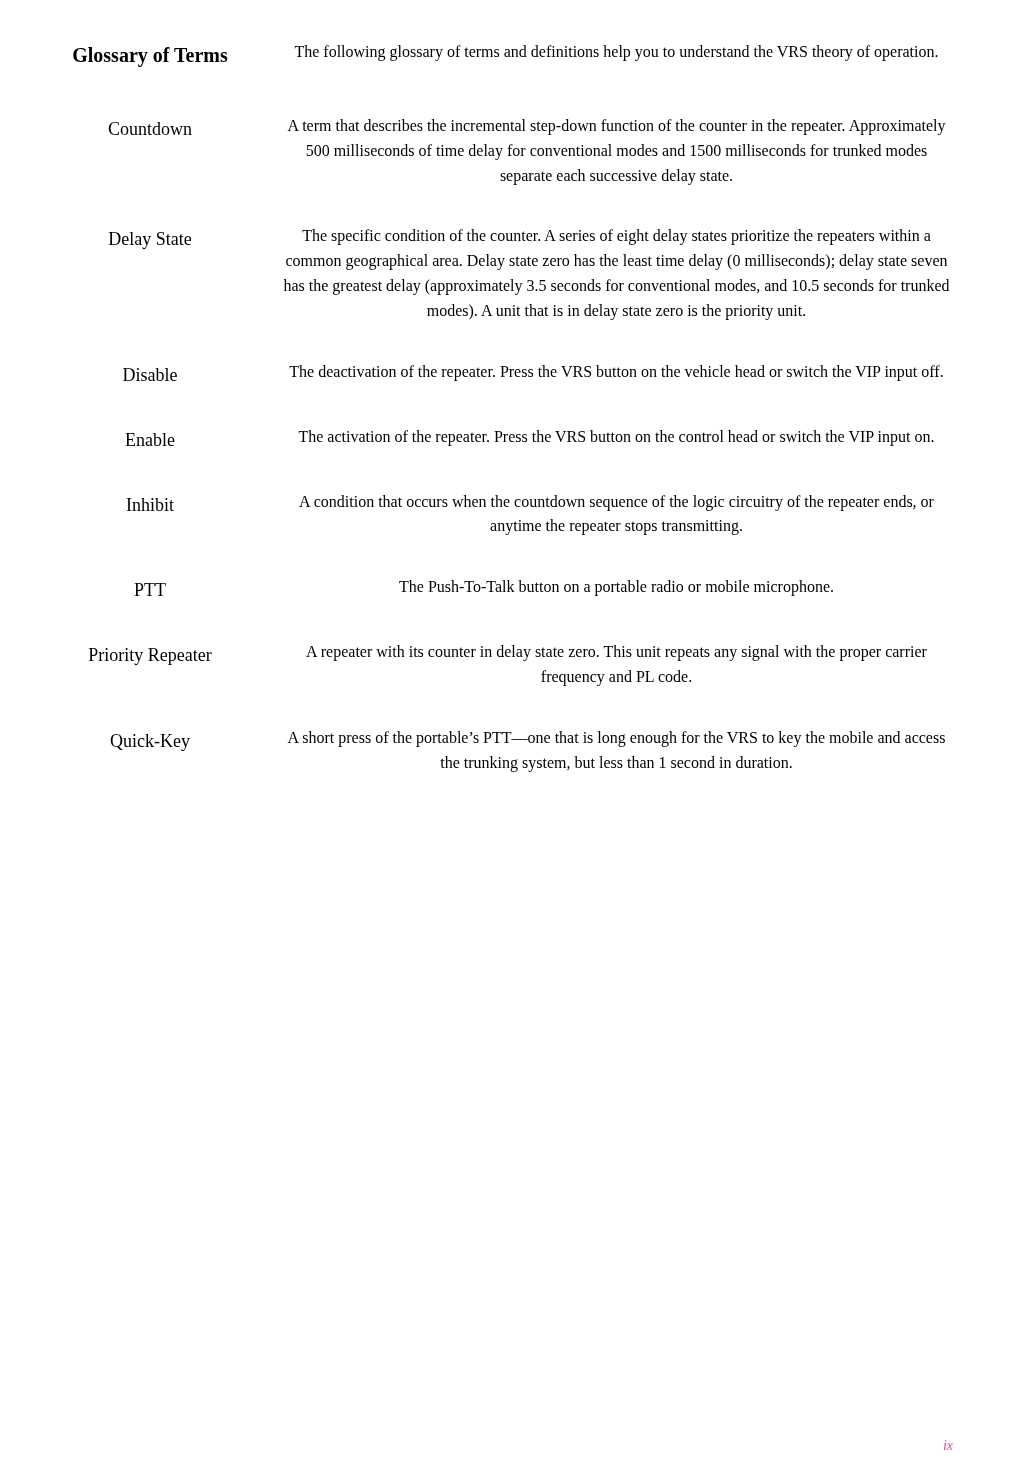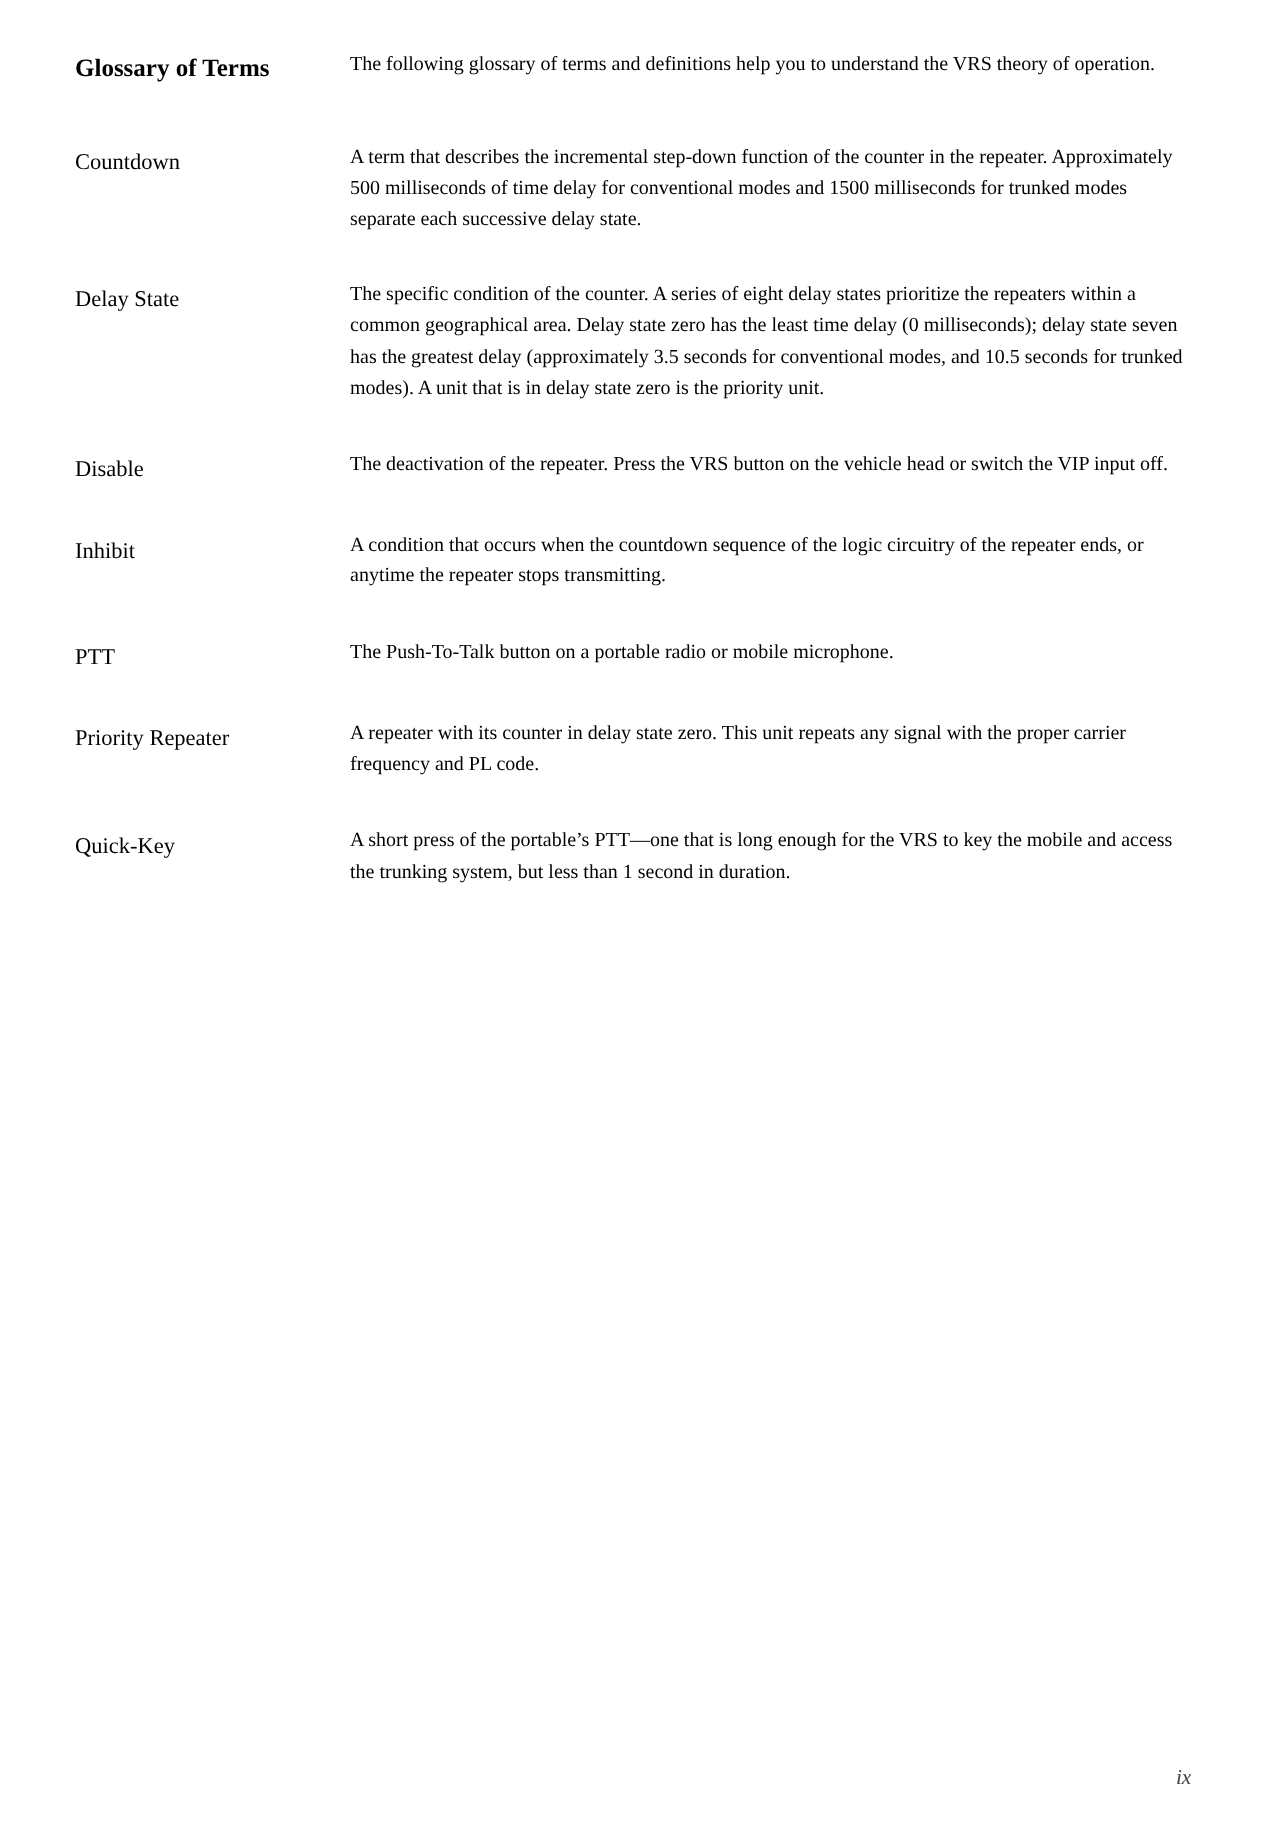--- a/index.html
+++ b/index.html
@@ -20,20 +20,21 @@
       position: relative;
     }
 
     .glossary-table {
       width: 100%;
       border-collapse: collapse;
     }
 
     .glossary-table tr {
       vertical-align: top;
+      text-align: center;
     }
 
     .term-cell {
       width: 200px;
       padding: 0 20px 36px 0;
       font-size: 18px;
       font-weight: normal;
       vertical-align: top;
       padding-top: 2px;
     }
@@ -47,24 +48,24 @@
     .def-cell {
       padding: 0 0 36px 20px;
       font-size: 16px;
       line-height: 1.55;
       vertical-align: top;
       margin-top: 28px;
     }
 
     .page-number {
       position: absolute;
-      bottom: 40px;
+      bottom: 18px;
       right: 60px;
-      font-size: 17px;
-      color: #404040;
+      font-size: 14px;
+      color: #ec4899;
       font-family: Georgia, serif;
       font-style: italic;
     }
   </style>
 </head>
 <body>
 
 <table class="glossary-table">
   <tbody>
 
@@ -83,20 +84,24 @@
       </tr>
       <tr>
         <td class="term-cell">Delay State</td>
         <td class="def-cell">The specific condition of the counter. A series of eight delay states prioritize the repeaters within a common geographical area. Delay state zero has the least time delay (0 milliseconds); delay state seven has the greatest delay (approximately 3.5 seconds for conventional modes, and 10.5 seconds for trunked modes). A unit that is in delay state zero is the priority unit.</td>
       </tr>
       <tr>
         <td class="term-cell">Disable</td>
         <td class="def-cell">The deactivation of the repeater. Press the VRS button on the vehicle head or switch the VIP input off.</td>
       </tr>
       <tr>
+        <td class="term-cell">Enable</td>
+        <td class="def-cell">The activation of the repeater. Press the VRS button on the control head or switch the VIP input on.</td>
+      </tr>
+      <tr>
         <td class="term-cell">Inhibit</td>
         <td class="def-cell">A condition that occurs when the countdown sequence of the logic circuitry of the repeater ends, or anytime the repeater stops transmitting.</td>
       </tr>
       <tr>
         <td class="term-cell">PTT</td>
         <td class="def-cell">The Push-To-Talk button on a portable radio or mobile microphone.</td>
       </tr>
       <tr>
         <td class="term-cell">Priority Repeater</td>
         <td class="def-cell">A repeater with its counter in delay state zero. This unit repeats any signal with the proper carrier frequency and PL code.</td>

